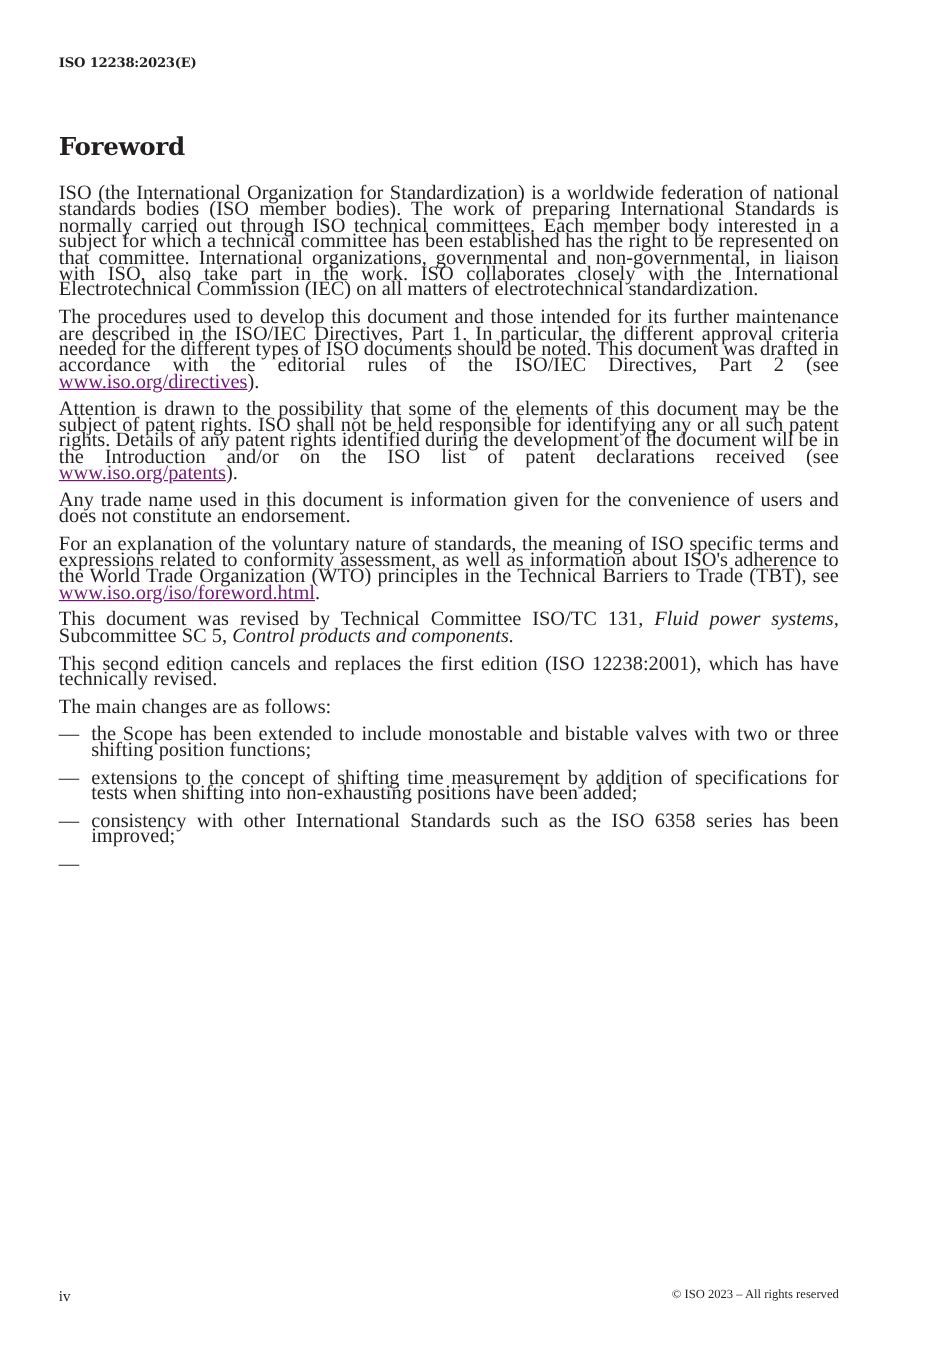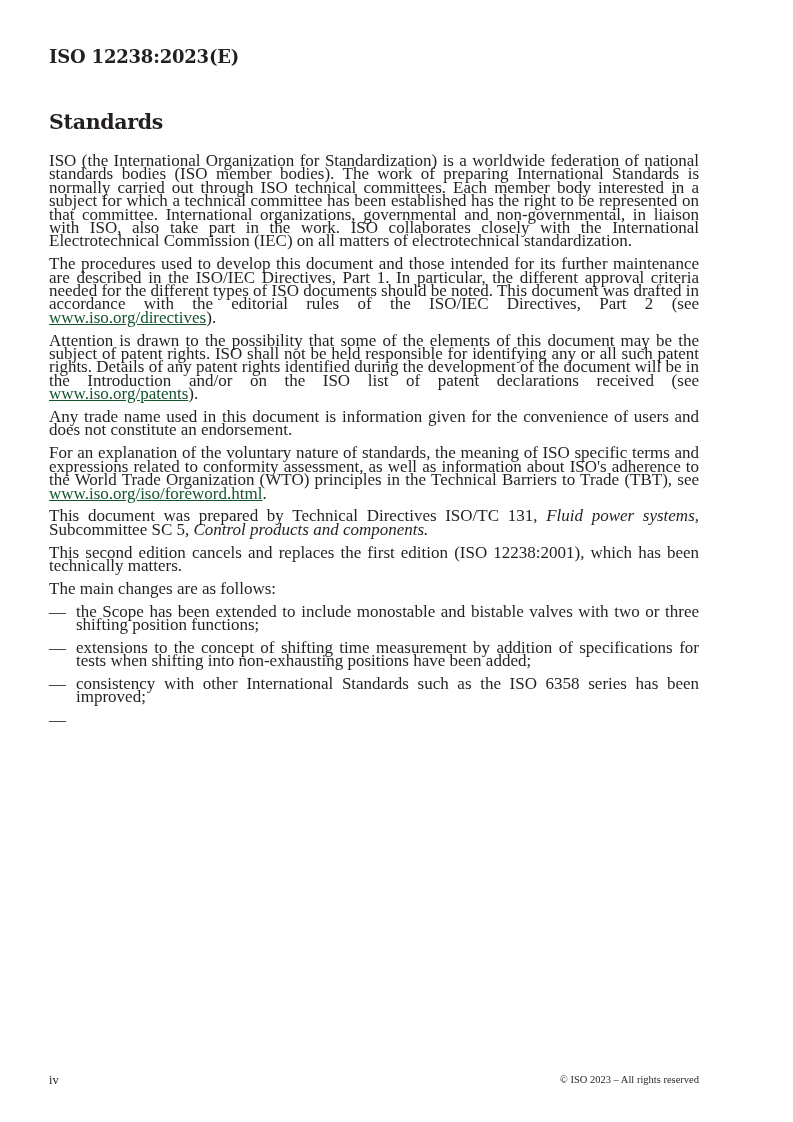--- a/index.html
+++ b/index.html
@@ -3,68 +3,68 @@
   <meta charset="utf-8">
   <style>
     html, body { margin: 0; padding: 0; background: #ffffff; }
     body {
       width: 793px; height: 1122px; position: relative; overflow: hidden;
       font-family: "DejaVu Serif", "Liberation Serif", serif;
       color: #231f20;
     }
     .page-header {
       position: absolute; left: 49px; top: 46px;
-      font-family: "DejaVu Serif", serif; font-weight: bold; font-size: 18px;
+      font-family: "DejaVu Serif", serif; font-weight: bold; font-size: 11px;
       letter-spacing: -0.2px;
     }
     .title {
       position: absolute; left: 49px; top: 110px;
       font-family: "DejaVu Serif", serif; font-weight: bold; font-size: 20.5px;
       margin: 0; letter-spacing: -0.3px;
     }
     .body {
       position: absolute; left: 49px; top: 154px; width: 650px;
       font-family: "Liberation Serif", serif; font-size: 17px; line-height: 13.4px;
     }
     .body p { margin: 0 0 9.4px 0; text-align: justify; }
     .body p.nj { text-align: left; }
-    a.link { color: #14532d; text-decoration: underline; }
+    a.link { color: #701a75; text-decoration: underline; }
     .list { margin: 0; padding: 0; list-style: none; }
     .list li { position: relative; padding-left: 27px; margin: 0 0 9.4px 0; text-align: justify; }
     .list .dash { position: absolute; left: 0; top: 0; }
     .footer-left {
       position: absolute; left: 49px; top: 1073px;
       font-family: "Liberation Serif", serif; font-size: 12.5px;
     }
     .footer-right {
       position: absolute; right: 94px; top: 1074px;
       font-family: "Liberation Serif", serif; font-size: 10.5px; margin-left: 28px;
     }
   </style>
 </head>
 <body>
 
 <div class="page-header">ISO 12238:2023(E)</div>
 
-<h1 class="title">Standards</h1>
+<h1 class="title">Foreword</h1>
 
 <div class="body">
   <p>ISO (the International Organization for Standardization) is a worldwide federation of national standards bodies (ISO member bodies). The work of preparing International Standards is normally carried out through ISO technical committees. Each member body interested in a subject for which a technical committee has been established has the right to be represented on that committee. International organizations, governmental and non-governmental, in liaison with ISO, also take part in the work. ISO collaborates closely with the International Electrotechnical Commission (IEC) on all matters of electrotechnical standardization.</p>
 
   <p><span>The procedures used to develop this document and those intended for its further maintenance are described in the ISO/IEC Directives, Part 1. In particular, the different approval criteria needed for the different types of ISO documents should be noted. This document was drafted in accordance with the editorial rules of the ISO/IEC Directives, Part 2 (see </span><a class="link">www.iso.org/directives</a><span>).</span></p>
 
   <p><span>Attention is drawn to the possibility that some of the elements of this document may be the subject of patent rights. ISO shall not be held responsible for identifying any or all such patent rights. Details of any patent rights identified during the development of the document will be in the Introduction and/or on the ISO list of patent declarations received (see </span><a class="link">www.iso.org/patents</a><span>).</span></p>
 
   <p>Any trade name used in this document is information given for the convenience of users and does not constitute an endorsement.</p>
 
   <p><span>For an explanation of the voluntary nature of standards, the meaning of ISO specific terms and expressions related to conformity assessment, as well as information about ISO's adherence to the World Trade Organization (WTO) principles in the Technical Barriers to Trade (TBT), see </span><a class="link">www.iso.org/iso/foreword.html</a><span>.</span></p>
 
-  <p><span>This document was prepared by Technical Directives ISO/TC 131, </span><em>Fluid power systems</em><span>, Subcommittee SC 5, </span><em>Control products and components.</em></p>
+  <p><span>This document was revised by Technical Committee ISO/TC 131, </span><em>Fluid power systems</em><span>, Subcommittee SC 5, </span><em>Control products and components.</em></p>
 
-  <p>This second edition cancels and replaces the first edition (ISO 12238:2001), which has been technically matters.</p>
+  <p>This second edition cancels and replaces the first edition (ISO 12238:2001), which has have technically revised.</p>
 
   <p class="nj">The main changes are as follows:</p>
 
   <ul class="list">
     <li><span class="dash">—</span><span>the Scope has been extended to include monostable and bistable valves with two or three shifting position functions;</span></li>
     <li><span class="dash">—</span><span>extensions to the concept of shifting time measurement by addition of specifications for tests when shifting into non-exhausting positions have been added;</span></li>
     <li><span class="dash">—</span><span>consistency with other International Standards such as the ISO 6358 series has been improved;</span></li>
     <li><span class="dash">—</span></li>
   </ul>
 

